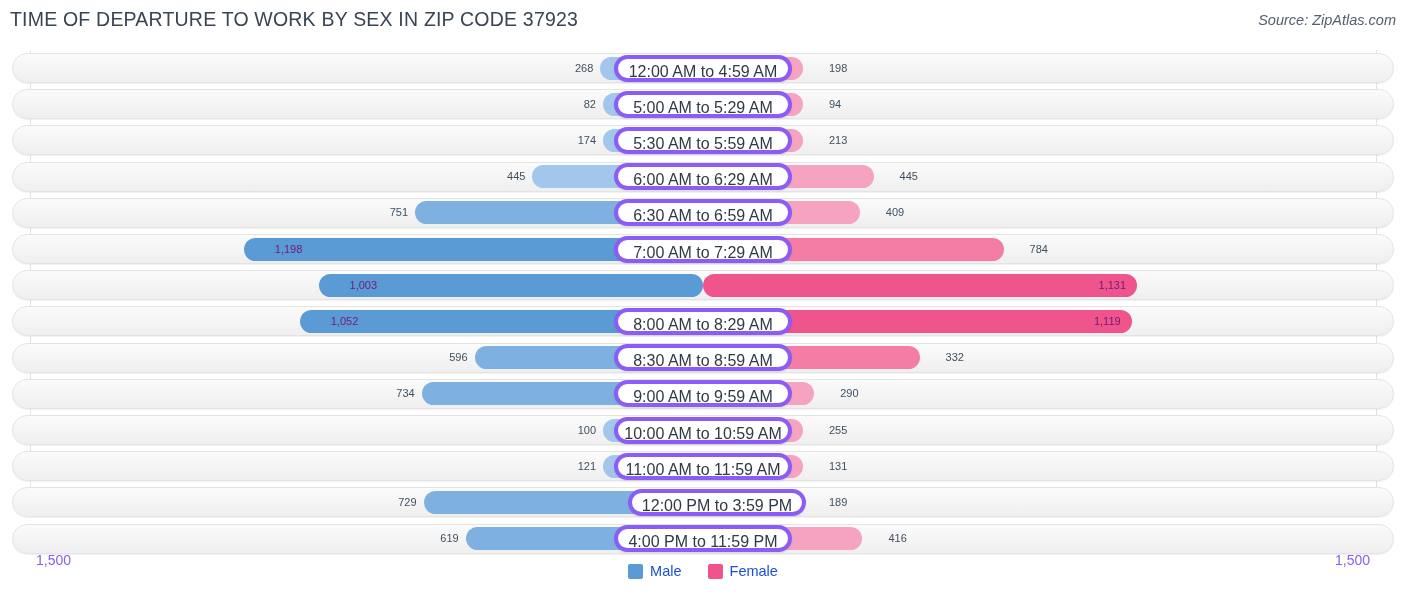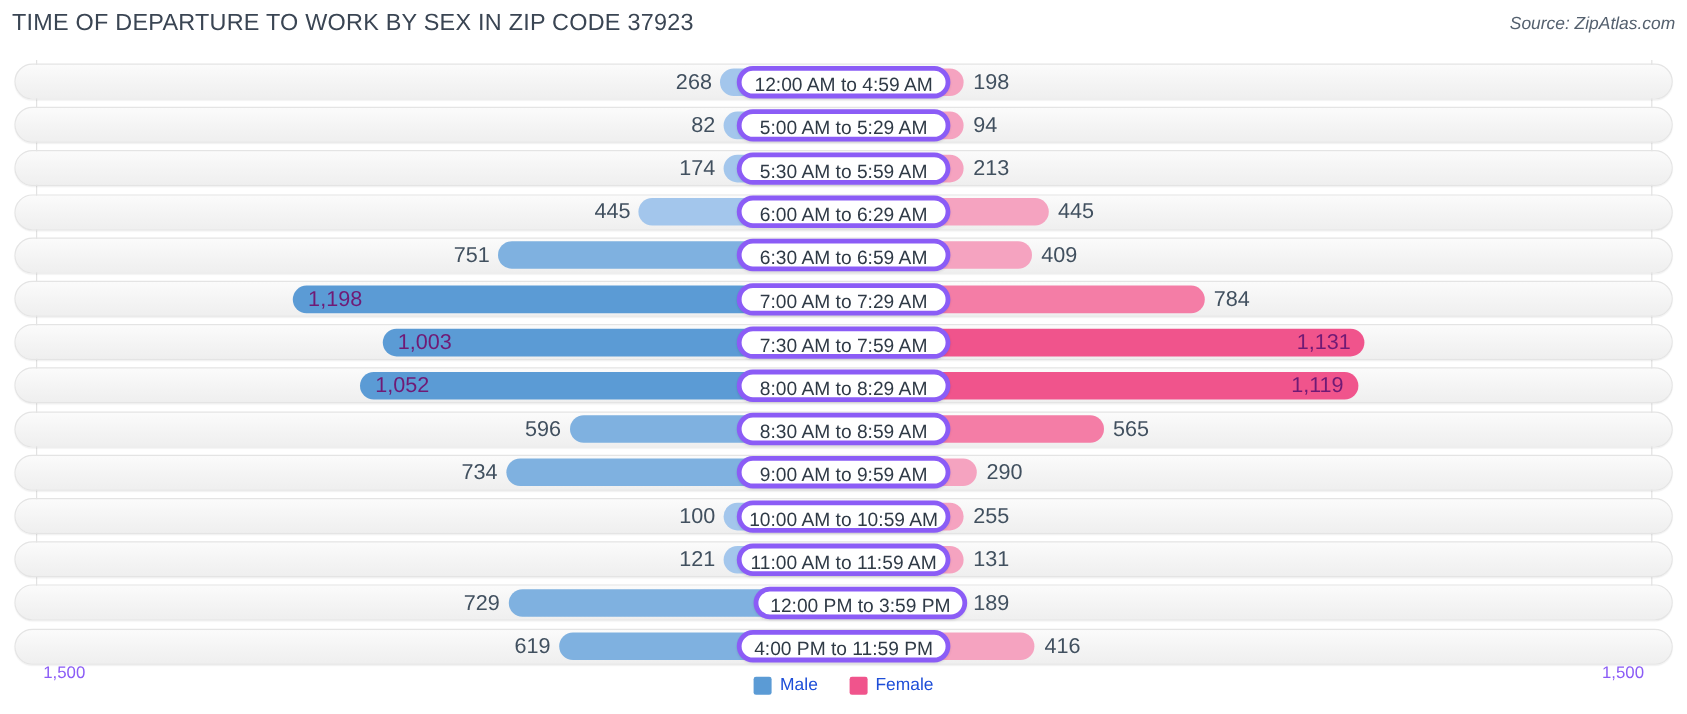--- a/index.html
+++ b/index.html
@@ -69,25 +69,26 @@
   }
   .bar.male   { background: #a3c6ec; }
   .bar.male.dark  { background: #5b9bd5; }
   .bar.male.mid   { background: #7fb1e0; }
   .bar.female { background: #f5a3c0; }
   .bar.female.dark { background: #f0548c; }
   .bar.female.mid  { background: #f47da6; }
 
   .val {
     position: absolute;
-    font-size: 18px;
+    font-size: 11px;
     color: #41505f;
     white-space: nowrap;
     line-height: 23px;
     height: 23px;
+    padding-left: 18px;
   }
   .val.inside { color: #701a75; }
 
   .catpill {
     position: absolute;
     height: 27px;
     line-height: 25px;
     background: #ffffff;
     border: 4px solid #8b5cf6;
     border-radius: 13.5px;
@@ -166,32 +167,31 @@
       <div class="bar male dark" style="left: 243.767px; width: 459.233px; top: 187.5px;"></div>
       <div class="val inside" style="top: 187.5px; left: 256.767px;">1,198</div>
       <div class="bar female mid" style="left: 703px; width: 300.533px; top: 187.5px;"></div>
       <div class="val" style="top: 187.5px; left: 1011.53px;">784</div>
       <div class="catpill" style="left: 614px; width: 178px; top: 185.5px;">7:00 AM to 7:29 AM</div>
       <div class="row" style="top: 220.2px;"></div>
       <div class="bar male dark" style="left: 318.517px; width: 384.483px; top: 223.7px;"></div>
       <div class="val inside" style="top: 223.7px; left: 331.517px;">1,003</div>
       <div class="bar female dark" style="left: 703px; width: 433.55px; top: 223.7px;"></div>
       <div class="val inside" style="top: 223.7px; left: 1080.55px;">1,131</div>
-      <div class="catpill" style="left: 614px; width: 178px; top: 221.7px;">7:30 AM to 7:59 AM</div>
       <div class="row" style="top: 256.4px;"></div>
       <div class="bar male dark" style="left: 299.733px; width: 403.267px; top: 259.9px;"></div>
       <div class="val inside" style="top: 259.9px; left: 312.733px;">1,052</div>
       <div class="bar female dark" style="left: 703px; width: 428.95px; top: 259.9px;"></div>
       <div class="val inside" style="top: 259.9px; left: 1075.95px;">1,119</div>
       <div class="catpill" style="left: 614px; width: 178px; top: 257.9px;">8:00 AM to 8:29 AM</div>
       <div class="row" style="top: 292.6px;"></div>
       <div class="bar male mid" style="left: 474.533px; width: 228.467px; top: 296.1px;"></div>
       <div class="val" style="top: 296.1px; left: 0px; width: 467.533px; text-align: right;">596</div>
       <div class="bar female mid" style="left: 703px; width: 216.583px; top: 296.1px;"></div>
-      <div class="val" style="top: 296.1px; left: 927.583px;">565</div>
+      <div class="val" style="top: 296.1px; left: 927.583px;">332</div>
       <div class="catpill" style="left: 614px; width: 178px; top: 294.1px;">8:30 AM to 8:59 AM</div>
       <div class="row" style="top: 328.8px;"></div>
       <div class="bar male mid" style="left: 421.633px; width: 281.367px; top: 332.3px;"></div>
       <div class="val" style="top: 332.3px; left: 0px; width: 414.633px; text-align: right;">734</div>
       <div class="bar female " style="left: 703px; width: 111.167px; top: 332.3px;"></div>
       <div class="val" style="top: 332.3px; left: 822.167px;">290</div>
       <div class="catpill" style="left: 614px; width: 178px; top: 330.3px;">9:00 AM to 9:59 AM</div>
       <div class="row" style="top: 365px;"></div>
       <div class="bar male " style="left: 603px; width: 100px; top: 368.5px;"></div>
       <div class="val" style="top: 368.5px; left: 0px; width: 596px; text-align: right;">100</div>

